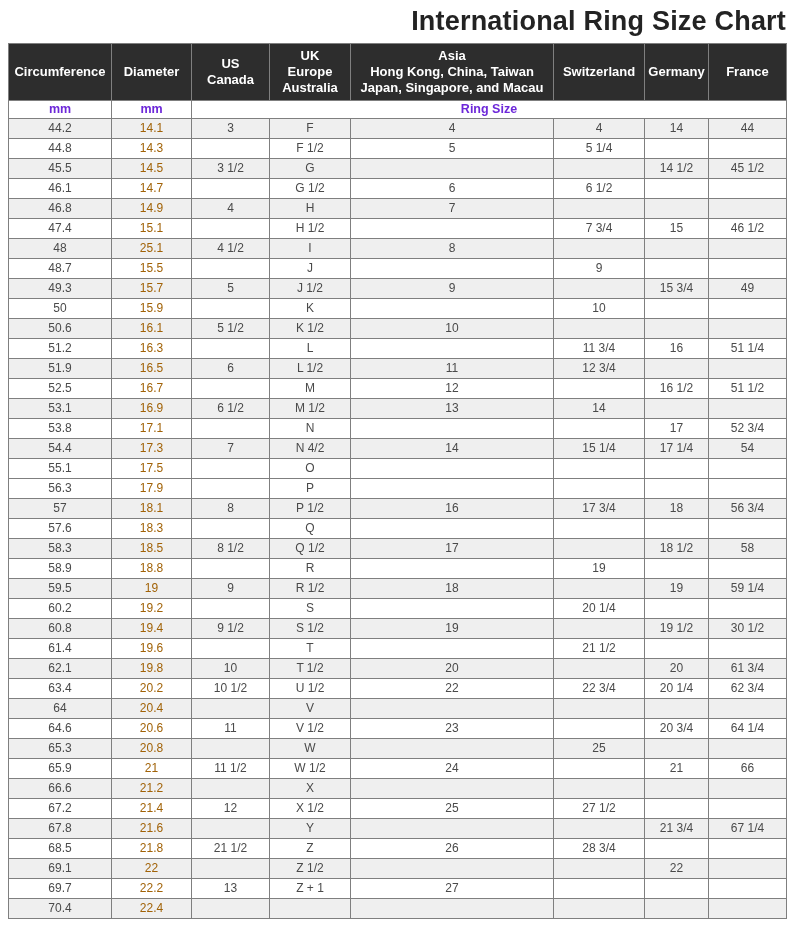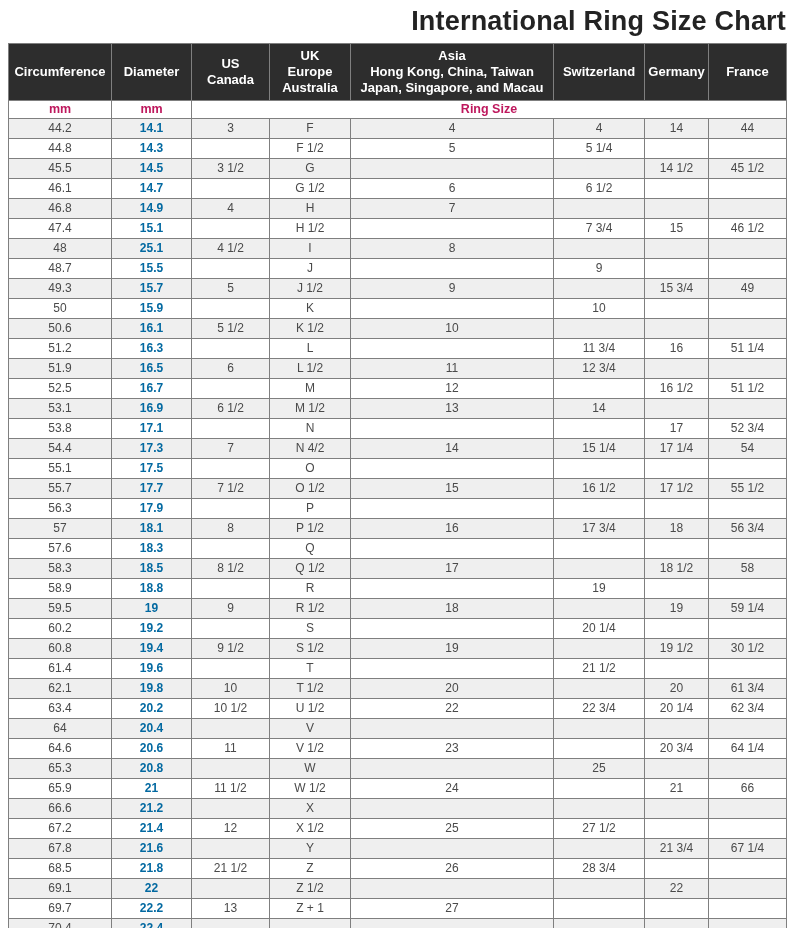--- a/index.html
+++ b/index.html
@@ -40,41 +40,41 @@
     color: #ffffff;
     font-size: 13px;
     font-weight: 700;
     line-height: 1.22;
     padding: 4px 2px;
     height: 48px;
     white-space: pre-line;
   }
   tr.units-row td {
     background: #ffffff;
-    color: #be185d;
+    color: #6d28d9;
     font-size: 12.5px;
     font-weight: 700;
     height: 17px;
     line-height: 17px;
     padding: 0 18px;
   }
   tbody td {
     font-size: 12px;
     color: #4a4a4a;
     height: 19px;
     line-height: 19px;
     padding: 0 2px;
     background: #ffffff;
   }
   tbody tr.alt td {
     background: #efefef;
   }
   tbody td.bold {
-    font-weight: 700;
-    color: #0369a1;
+    font-weight: 400;
+    color: #a16207;
   }
   col.c-circ { width: 103px; }
   col.c-dia  { width: 80px; }
   col.c-us   { width: 78px; }
   col.c-uk   { width: 81px; }
   col.c-asia { width: 203px; }
   col.c-sw   { width: 91px; }
   col.c-de   { width: 64px; }
   col.c-fr   { width: 78px; }
 </style>
@@ -291,30 +291,20 @@
         <tr>
           <td>55.1</td>
           <td class="bold">17.5</td>
           <td></td>
           <td>O</td>
           <td></td>
           <td></td>
           <td></td>
           <td></td>
         </tr>
-        <tr class="alt">
-          <td>55.7</td>
-          <td class="bold">17.7</td>
-          <td>7 1/2</td>
-          <td>O 1/2</td>
-          <td>15</td>
-          <td>16 1/2</td>
-          <td>17 1/2</td>
-          <td>55 1/2</td>
-        </tr>
         <tr>
           <td>56.3</td>
           <td class="bold">17.9</td>
           <td></td>
           <td>P</td>
           <td></td>
           <td></td>
           <td></td>
           <td></td>
         </tr>

